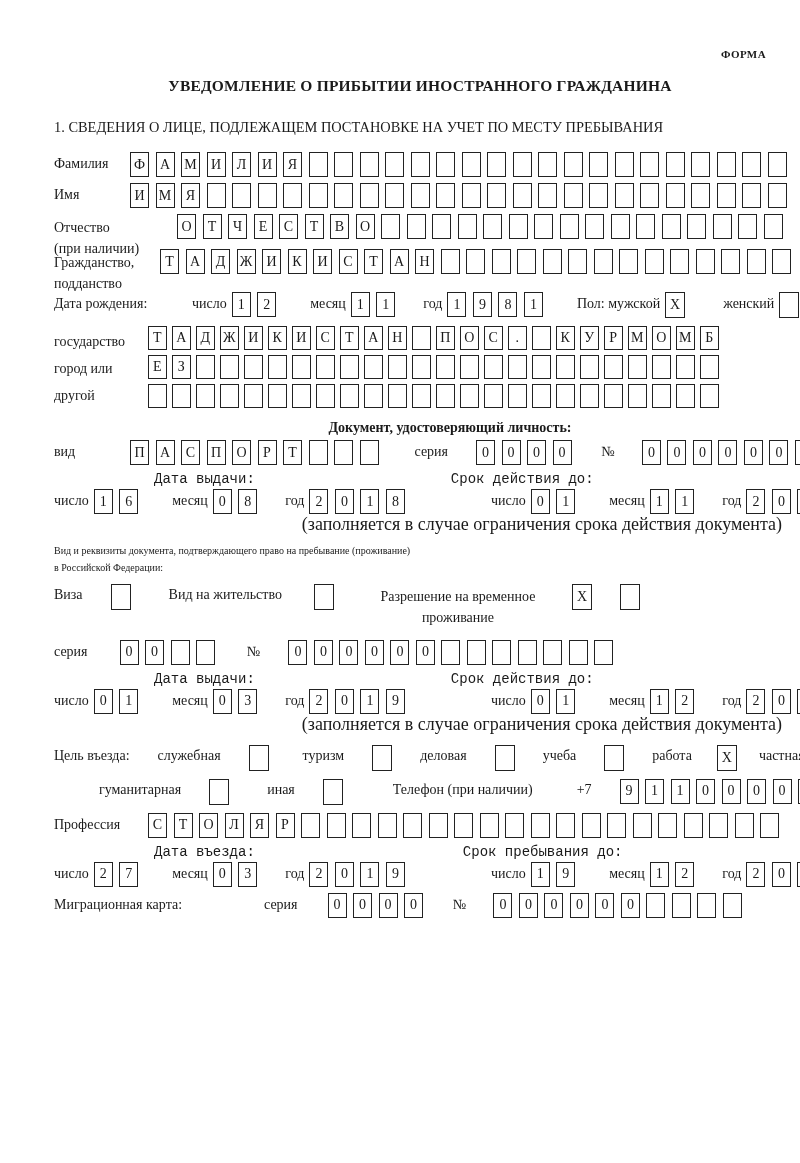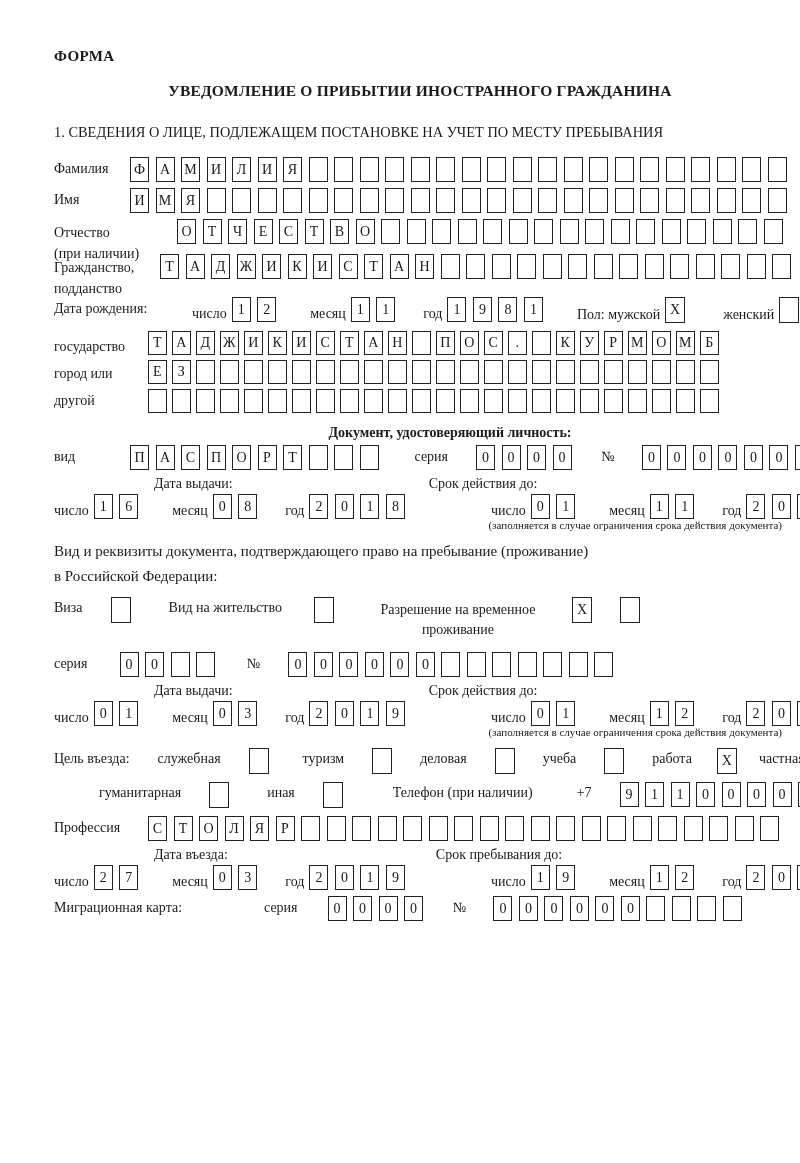--- a/index.html
+++ b/index.html
@@ -2,44 +2,44 @@
 <html><head>
 <meta charset="utf-8">
 <style>
   html,body{margin:0;padding:0;background:#fff;}
   body{width:800px;height:1163px;font-family:"Liberation Serif",serif;color:#1a1a1a;}
   .page{box-sizing:border-box;width:800px;height:1163px;padding:34px 14px 8px 54px;overflow:hidden;background:#fff;}
 
   
   .annex{margin-left:566px;font-size:13.5px;line-height:1.42;}
   .annex .gap{margin-top:4px;}
-  .forma{text-align:left;padding-right:20px;font-weight:bold;font-size:15px;margin-top:14px;letter-spacing:.4px;}
+  .forma{text-align:right;padding-right:20px;font-weight:bold;font-size:11px;margin-top:14px;letter-spacing:.4px;}
   .title{text-align:center;font-weight:bold;font-size:15.5px;line-height:1.5;margin-top:14px;letter-spacing:.2px;}
   .blank{display:inline-block;width:56px;border-bottom:2.2px solid #222;height:14px;margin-left:10px;}
   .section{font-weight:normal;font-size:14.4px;margin-top:22px;margin-bottom:16px;}
 
   
   .row{display:flex;align-items:flex-start;margin-bottom:6px;font-size:14px;gap:20px;}
   .lbl{flex:none;padding-top:4px;white-space:nowrap;}
   .lbl2{flex:none;height:26px;overflow:visible;line-height:21px;padding-top:3px;}
   .w56{width:56px;} .w103{width:103px;} .w86{width:86px;} .w142{width:142px;} .w74{width:74px;}
   .boxes{display:inline-flex;gap:6.5px;flex:none;}
   .cell{box-sizing:border-box;width:19px;height:25px;border:1.8px solid #222;display:inline-flex;align-items:center;justify-content:center;font-size:14px;flex:none;background:#fff;}
   .tight{gap:5.5px;} .tight .cell{width:18.5px;height:24px;}
   .cbx .cell{width:20px;height:26px;}
 
   
-  .dg{display:inline-flex;align-items:flex-end;}
+  .dg{display:inline-flex;align-items:flex-start;}
   .dg .dlbl{padding-top:4px;margin-right:5px;white-space:nowrap;}
   .mlx{margin-left:14px;} .ml8{margin-left:8px;} .ml18{margin-left:18px;}
-  .dlabels{font-size:14px;margin-bottom:2px;display:flex;}
-  .fine{font-size:11px;margin-top:-2px;margin-bottom:8px;display:flex;}
+  .dlabels{font-size:14px;margin-bottom:2px;display:flex;font-family:Liberation Mono, monospace;}
+  .fine{font-size:18px;margin-top:-2px;margin-bottom:8px;display:flex;}
   .fine .txt{margin-left:auto;padding-right:4px;}
 
-  .plain{font-size:15px;line-height:1.65;}
+  .plain{font-size:10px;line-height:1.65;}
   .cbrow{align-items:flex-start;}
   .cbl{padding-top:5px;white-space:nowrap;flex:none;}
   .cblc{text-align:center;white-space:normal;line-height:1.45;padding-top:5px;flex:none;}
   .w170{width:172px;} .w178{width:180px;}
   .cbrow .boxes{margin-top:2px;}
   .replbl{width:74px;flex:none;font-size:13.6px;line-height:22.5px;padding-top:2px;}
   .repright{flex:none;}
   .repright .boxes{margin-bottom:6px;display:flex;}
 </style>
 </head>

